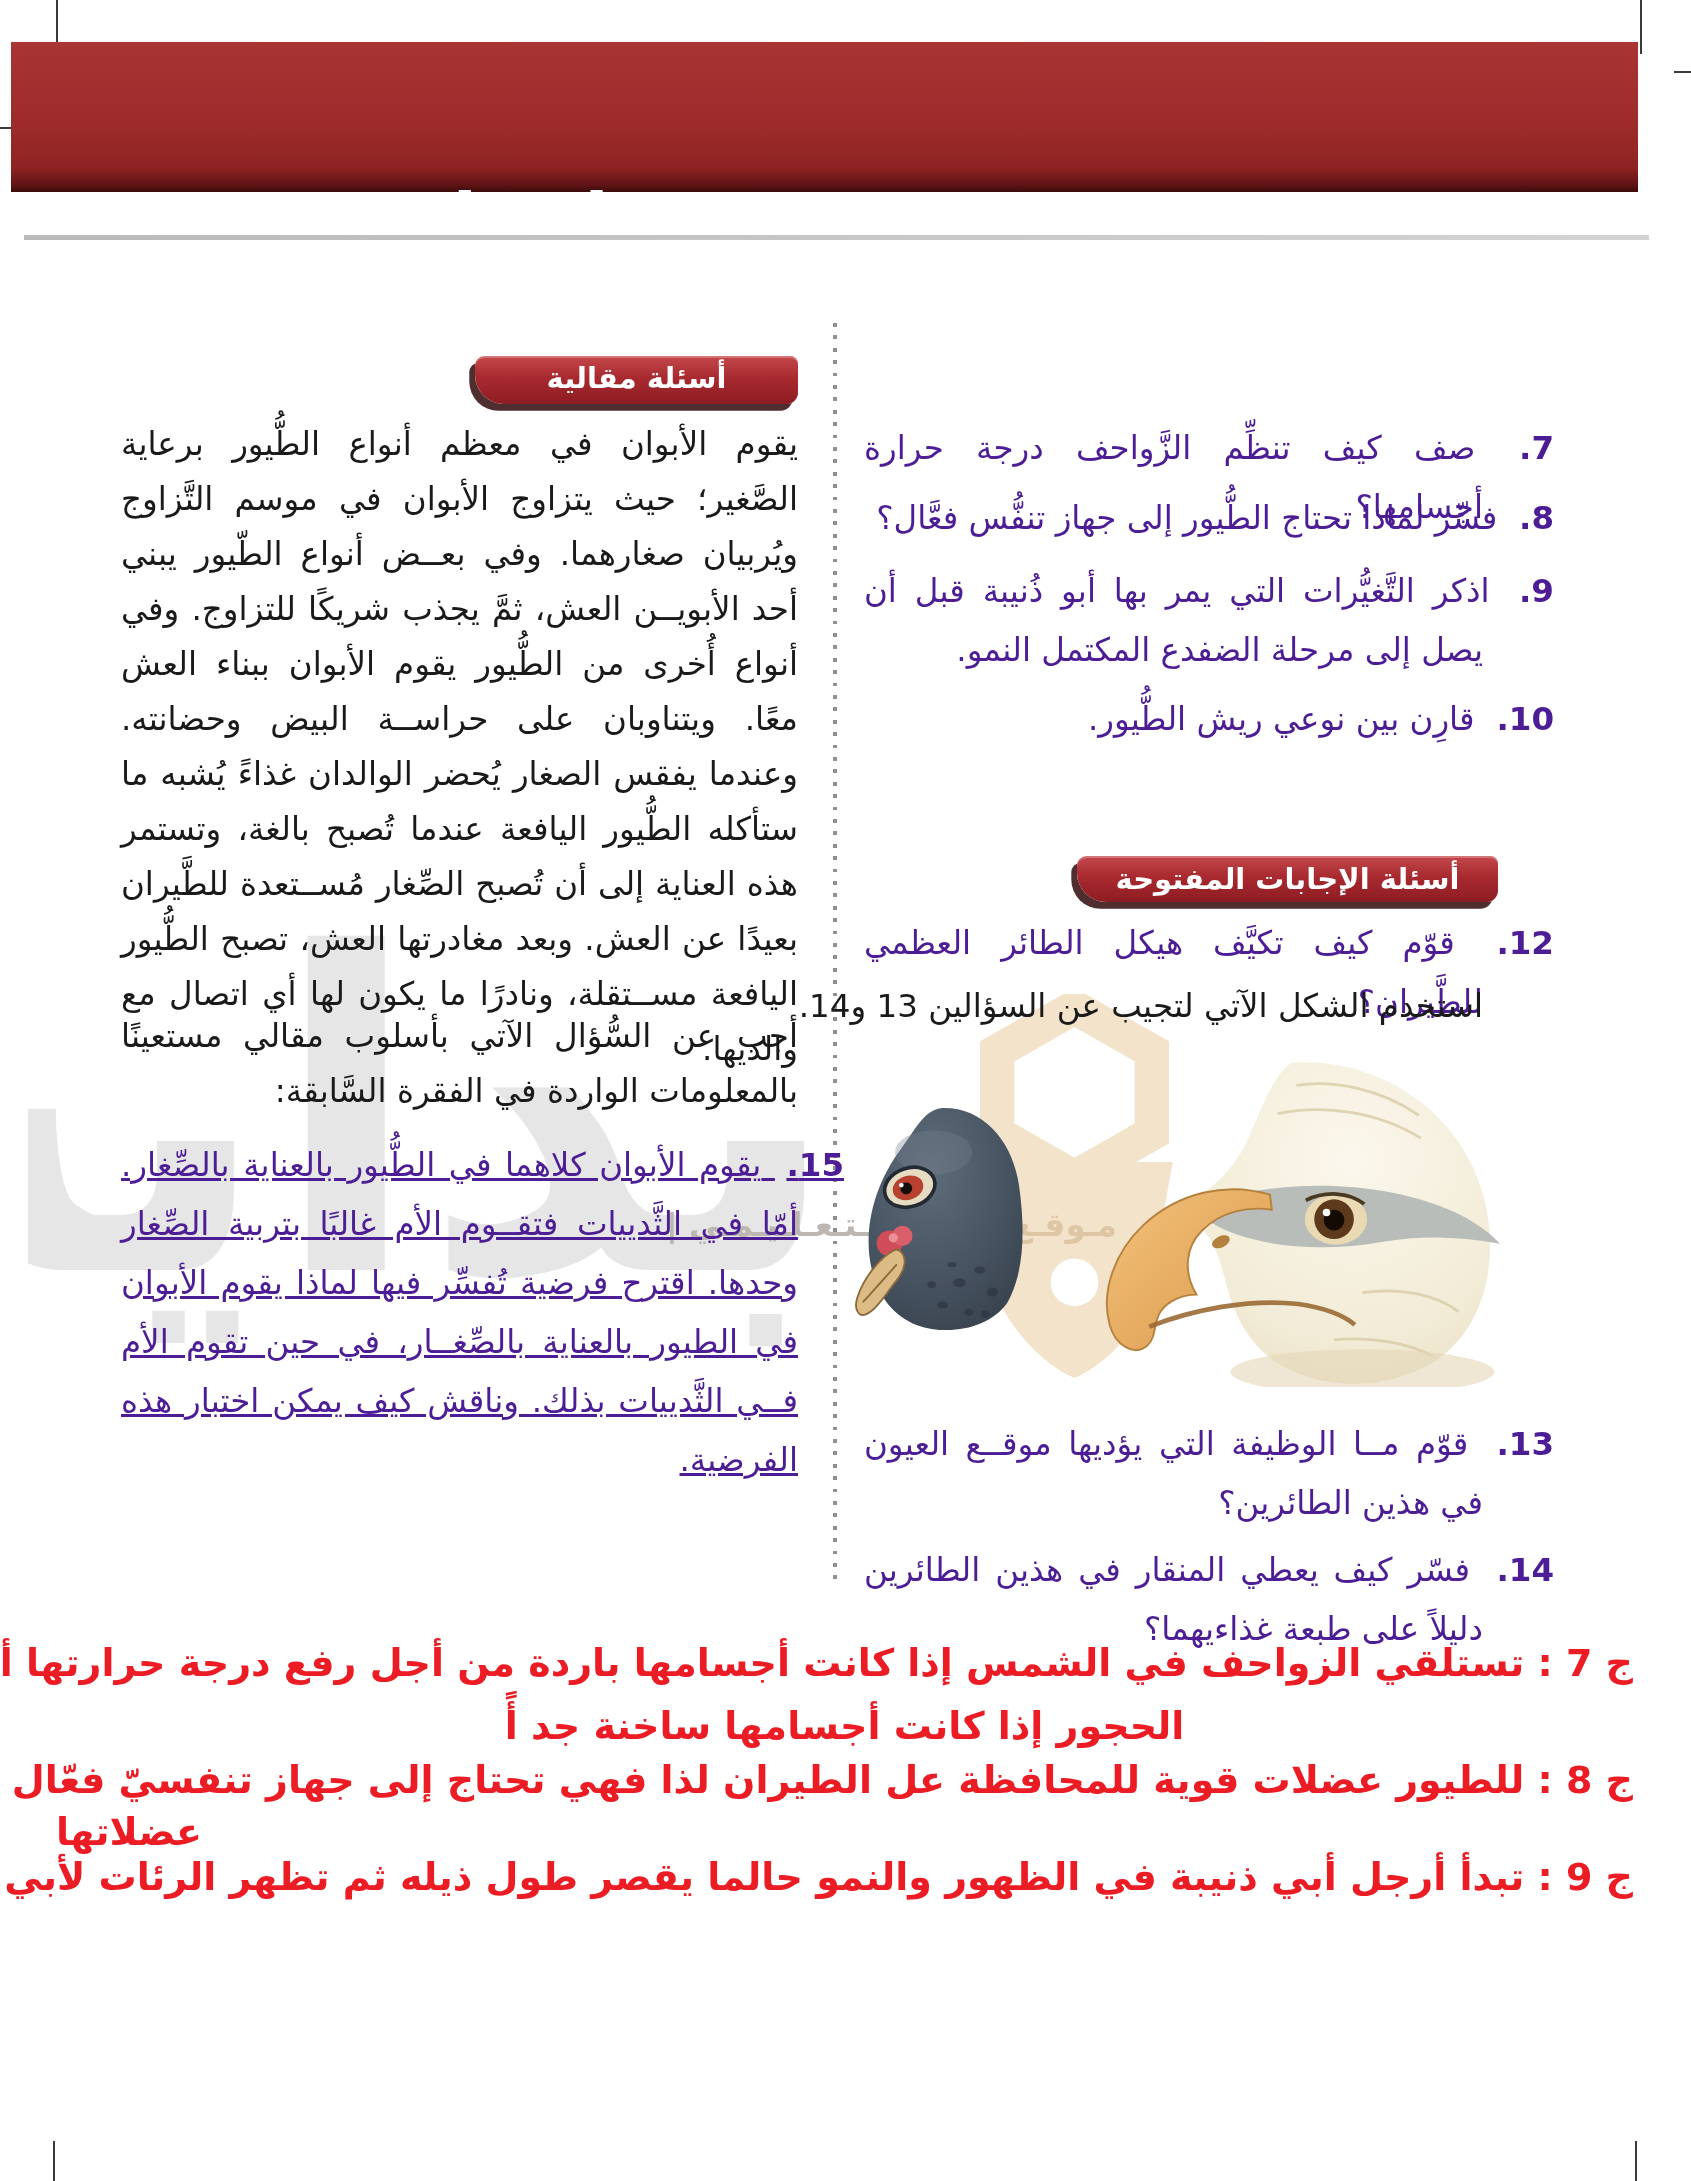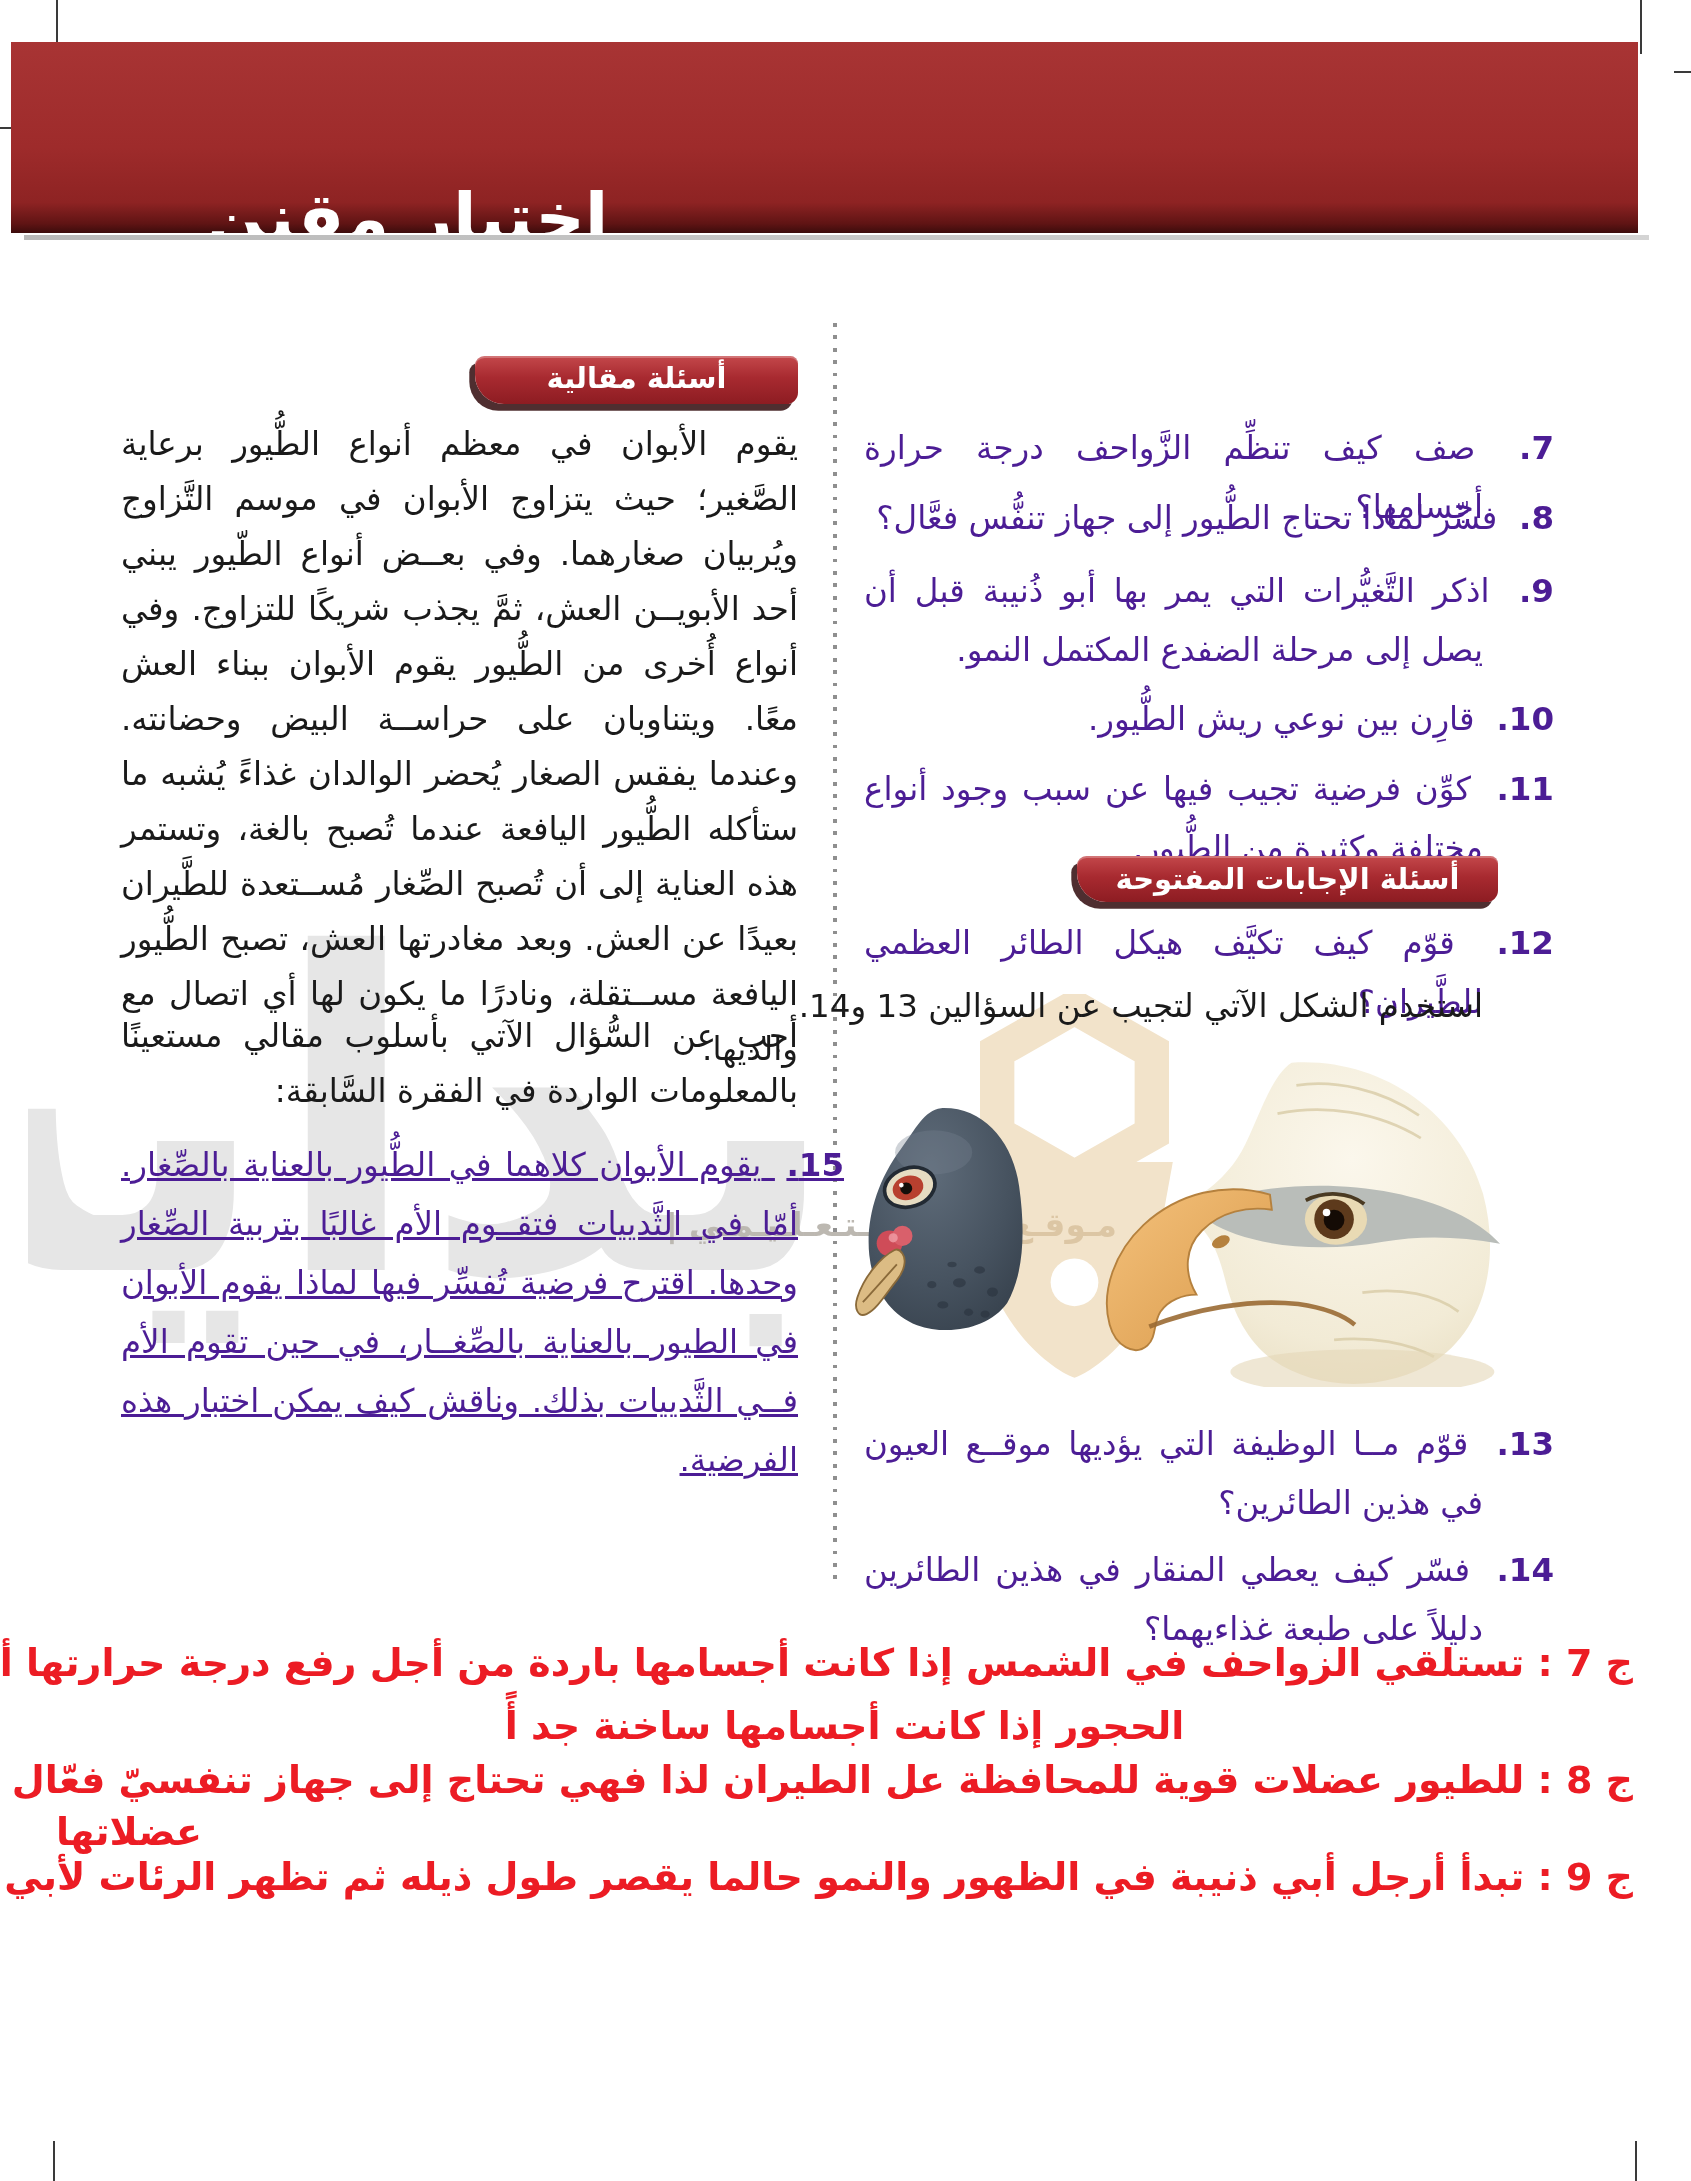--- a/index.html
+++ b/index.html
@@ -4,21 +4,21 @@
 <style>
   html,body{margin:0;padding:0;background:#ffffff;}
   .page{
     position:relative; width:1692px; height:2181px; background:#ffffff;
     font-family:"DejaVu Sans", sans-serif; direction:rtl; overflow:hidden;
   }
   
   .crop{position:absolute;background:#3a3a3a;}
   
   .banner{
-    position:absolute; left:11.5px; top:42px; width:1627px; height:191px;
+    position:absolute; left:11.5px; top:42px; width:1627px; height:150px;
     background:linear-gradient(180deg,#a83434 0%,#9e2b2b 55%,#8e2323 84%,#601414 95%,#3c0c0c 100%);
   }
   .banner-shadow{position:absolute; left:25px; top:235px; width:1625px; height:4.8px;
     background:linear-gradient(90deg,#b9b9b9,#d4d4d4);}
   .page-title{
     position:absolute; left:196px; top:136px; margin:0;
     color:#ffffff; font-size:69px; font-weight:bold; direction:rtl; white-space:nowrap;
   }
   
   .wm-big{
@@ -105,24 +105,20 @@
     <span class="qnum">8.</span>
     <span>فسِّر لماذا تحتاج الطُّيور إلى جهاز تنفُّس فعَّال؟</span>
   </div>
   <div class="col-right-item q" style="top:562px;">
     <span class="qnum">9.</span>
     <span>اذكر التَّغيُّرات التي يمر بها أبو ذُنيبة قبل أن يصل إلى مرحلة الضفدع المكتمل النمو.</span>
   </div>
   <div class="col-right-item q" style="top:690px;">
     <span class="qnum">10.</span>
     <span>قارِن بين نوعي ريش الطُّيور.</span>
-  </div>
-  <div class="col-right-item q" style="top:760px;">
-    <span class="qnum">11.</span>
-    <span>كوِّن فرضية تجيب فيها عن سبب وجود أنواع مختلفة وكثيرة من الطُّيور.</span>
   </div>
 
   <div class="badge" style="left:1078px;top:856px;width:421px;">أسئلة الإجابات المفتوحة</div>
 
   <div class="col-right-item q" style="top:914px;">
     <span class="qnum">12.</span>
     <span>قوّم كيف تكيَّف هيكل الطائر العظمي للطَّيران؟</span>
   </div>
 
   <div class="col-right-item note" style="top:983px;">استخدم الشكل الآتي لتجيب عن السؤالين 13 و14.</div>

